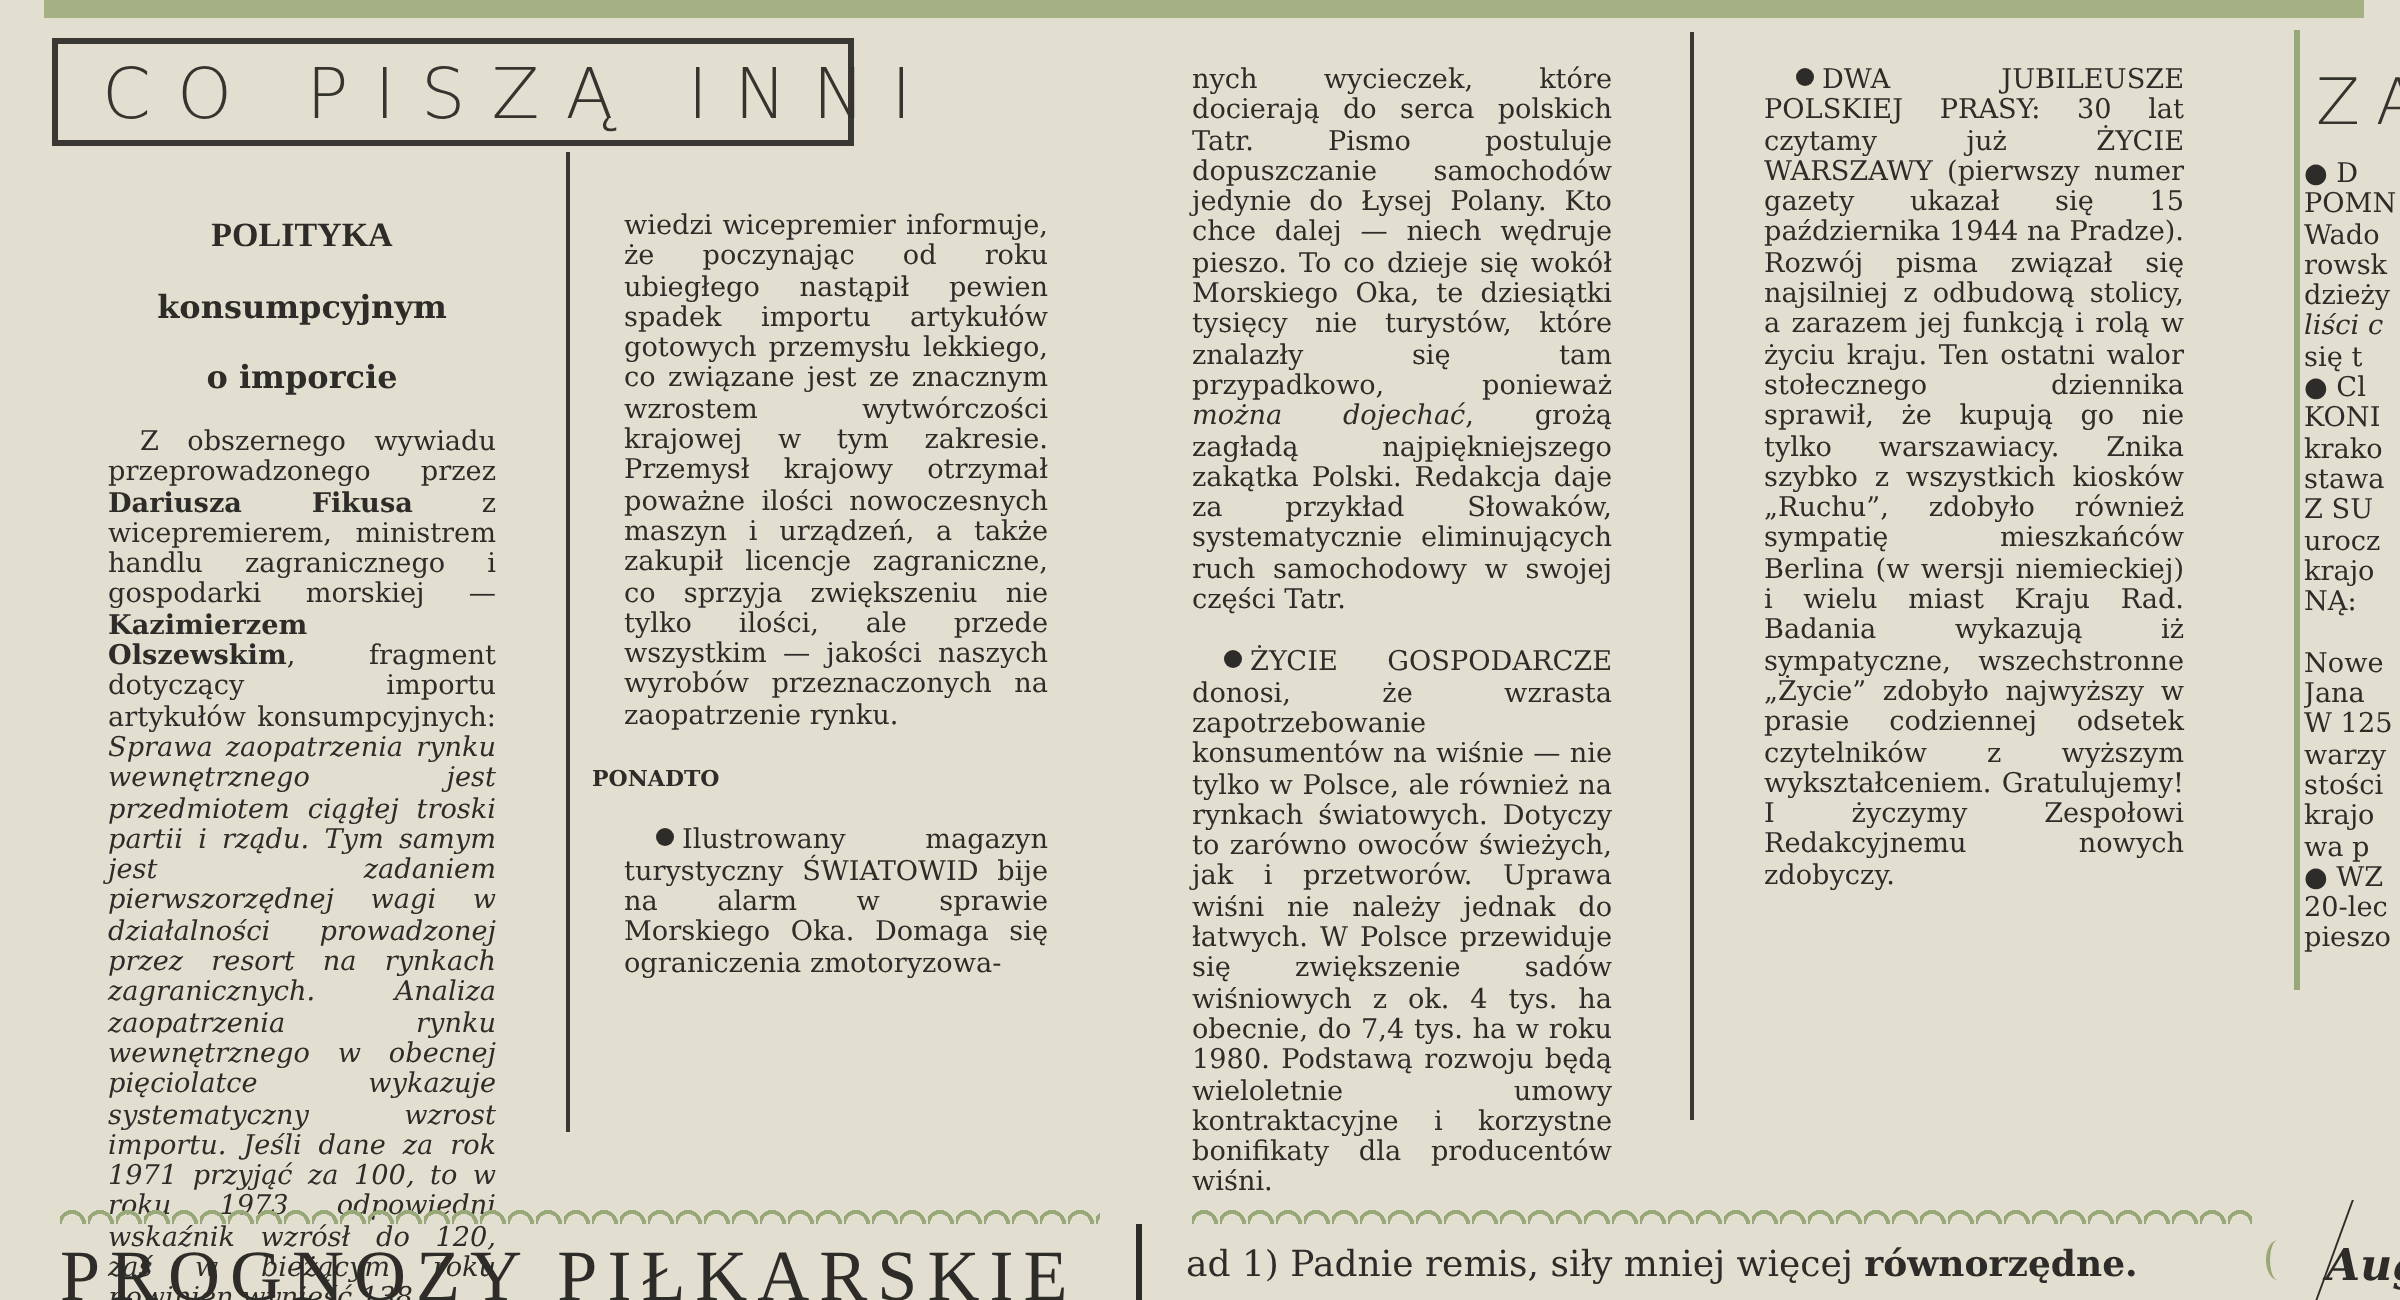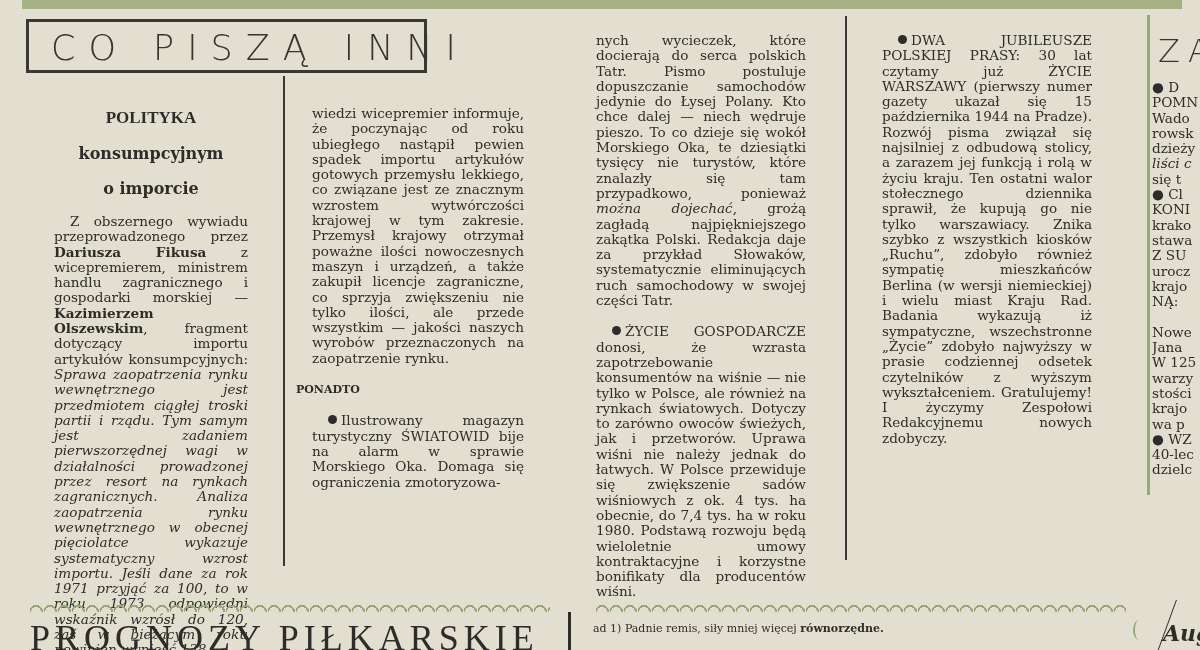--- a/index.html
+++ b/index.html
@@ -19,21 +19,21 @@
   .bullet{display:inline-block;width:9px;height:9px;border-radius:50%;background:#2e2c28;margin-right:4px;vertical-align:1px;}
   .sec{font-weight:bold;font-size:11px;margin:8px 0 6px 0 !important;}
   .gap{height:12px;}
   .wavy{position:absolute;height:12px;background:
      radial-gradient(circle at 6px 12px, transparent 5px, #98a878 5px, #98a878 7px, transparent 7px) 0 0/14px 12px repeat-x;}
   .zabox{position:absolute;left:1147px;top:15px;width:60px;height:480px;border-left:3px solid #98a878;}
   .za-title{position:absolute;left:1158px;top:32px;font-family:"DejaVu Sans",sans-serif;font-size:32px;font-weight:300;letter-spacing:8px;color:#36342f;}
   .za-text{position:absolute;left:1152px;top:80px;font-size:13.6px;line-height:15.3px;white-space:nowrap;overflow:hidden;width:48px;}
   .prog{position:absolute;left:30px;top:617px;font-family:"Liberation Serif","DejaVu Serif",serif;font-size:36px;letter-spacing:5px;color:#2e2c28;white-space:nowrap;}
   .prog-bar{position:absolute;left:568px;top:612px;width:3px;height:38px;background:#2e2c28;}
-  .prog-text{position:absolute;left:593px;top:622px;font-size:11px;white-space:nowrap;}
+  .prog-text{position:absolute;left:593px;top:622px;font-size:18px;white-space:nowrap;}
   .curl{position:absolute;left:1133px;top:620px;width:10px;height:20px;border-left:2px solid #98a878;border-radius:50%;}
   .aug{position:absolute;left:1165px;top:600px;width:60px;height:60px;border-left:1.5px solid #2e2c28;transform:skewX(-20deg);}
   .aug-text{position:absolute;left:1163px;top:620px;font-family:"DejaVu Serif",serif;font-style:italic;font-weight:bold;font-size:22px;color:#2e2c28;}
 </style>
 </head>
 <body>
 
 <div class="topband"></div>
 
 <div class="title-box">
@@ -101,22 +101,22 @@
   <div>NĄ: </div>
   <div style="margin-left:48px;">ny (V</div>
   <div>Nowe</div>
   <div>Jana</div>
   <div>W 125</div>
   <div>warzy</div>
   <div>stości</div>
   <div>krajo</div>
   <div>wa p</div>
   <div>● WZ</div>
-  <div>40-lec</div>
-  <div>dzielc</div>
+  <div>20-lec</div>
+  <div>pieszo</div>
 </div>
 
 <div class="wavy" style="left:30px;top:600px;width:520px;"></div>
 <div class="wavy" style="left:596px;top:600px;width:530px;"></div>
 <div class="prog">PROGNOZY PIŁKARSKIE</div>
 <div class="prog-bar"></div>
 <div class="prog-text">
   <span>ad 1) Padnie remis, siły mniej więcej </span><b>równorzędne.</b>
 </div>
 <div class="curl"></div>

